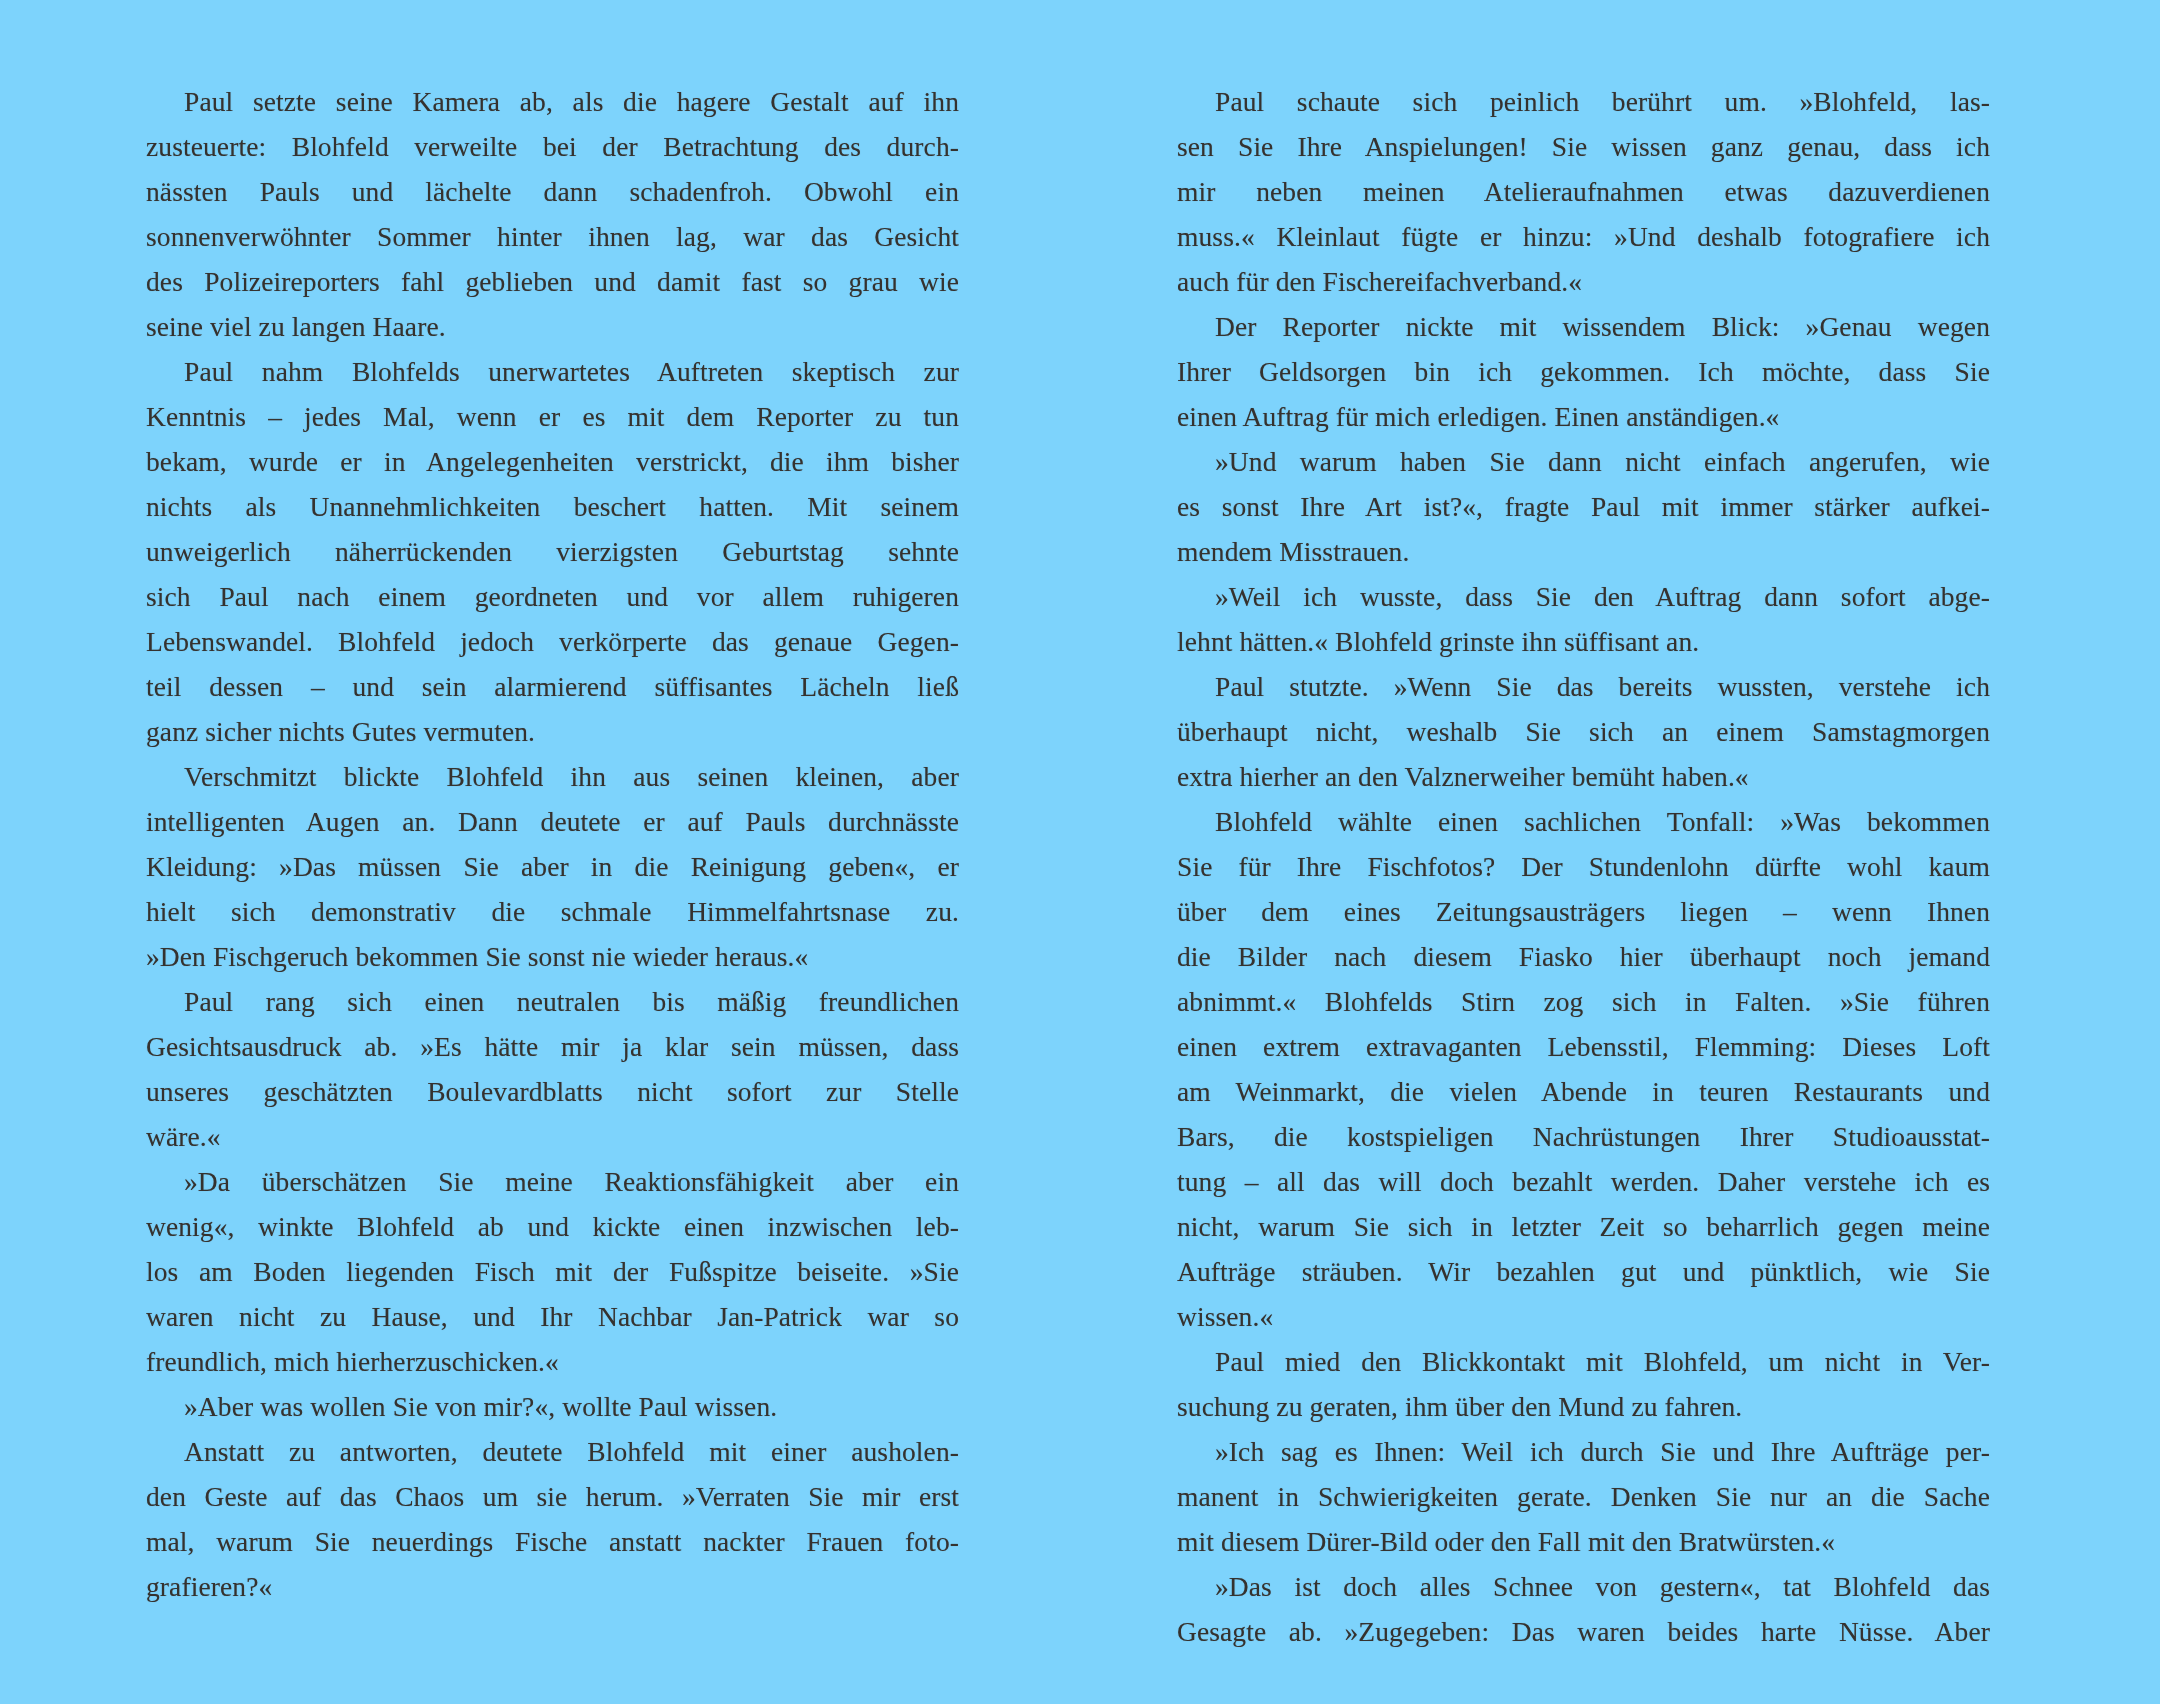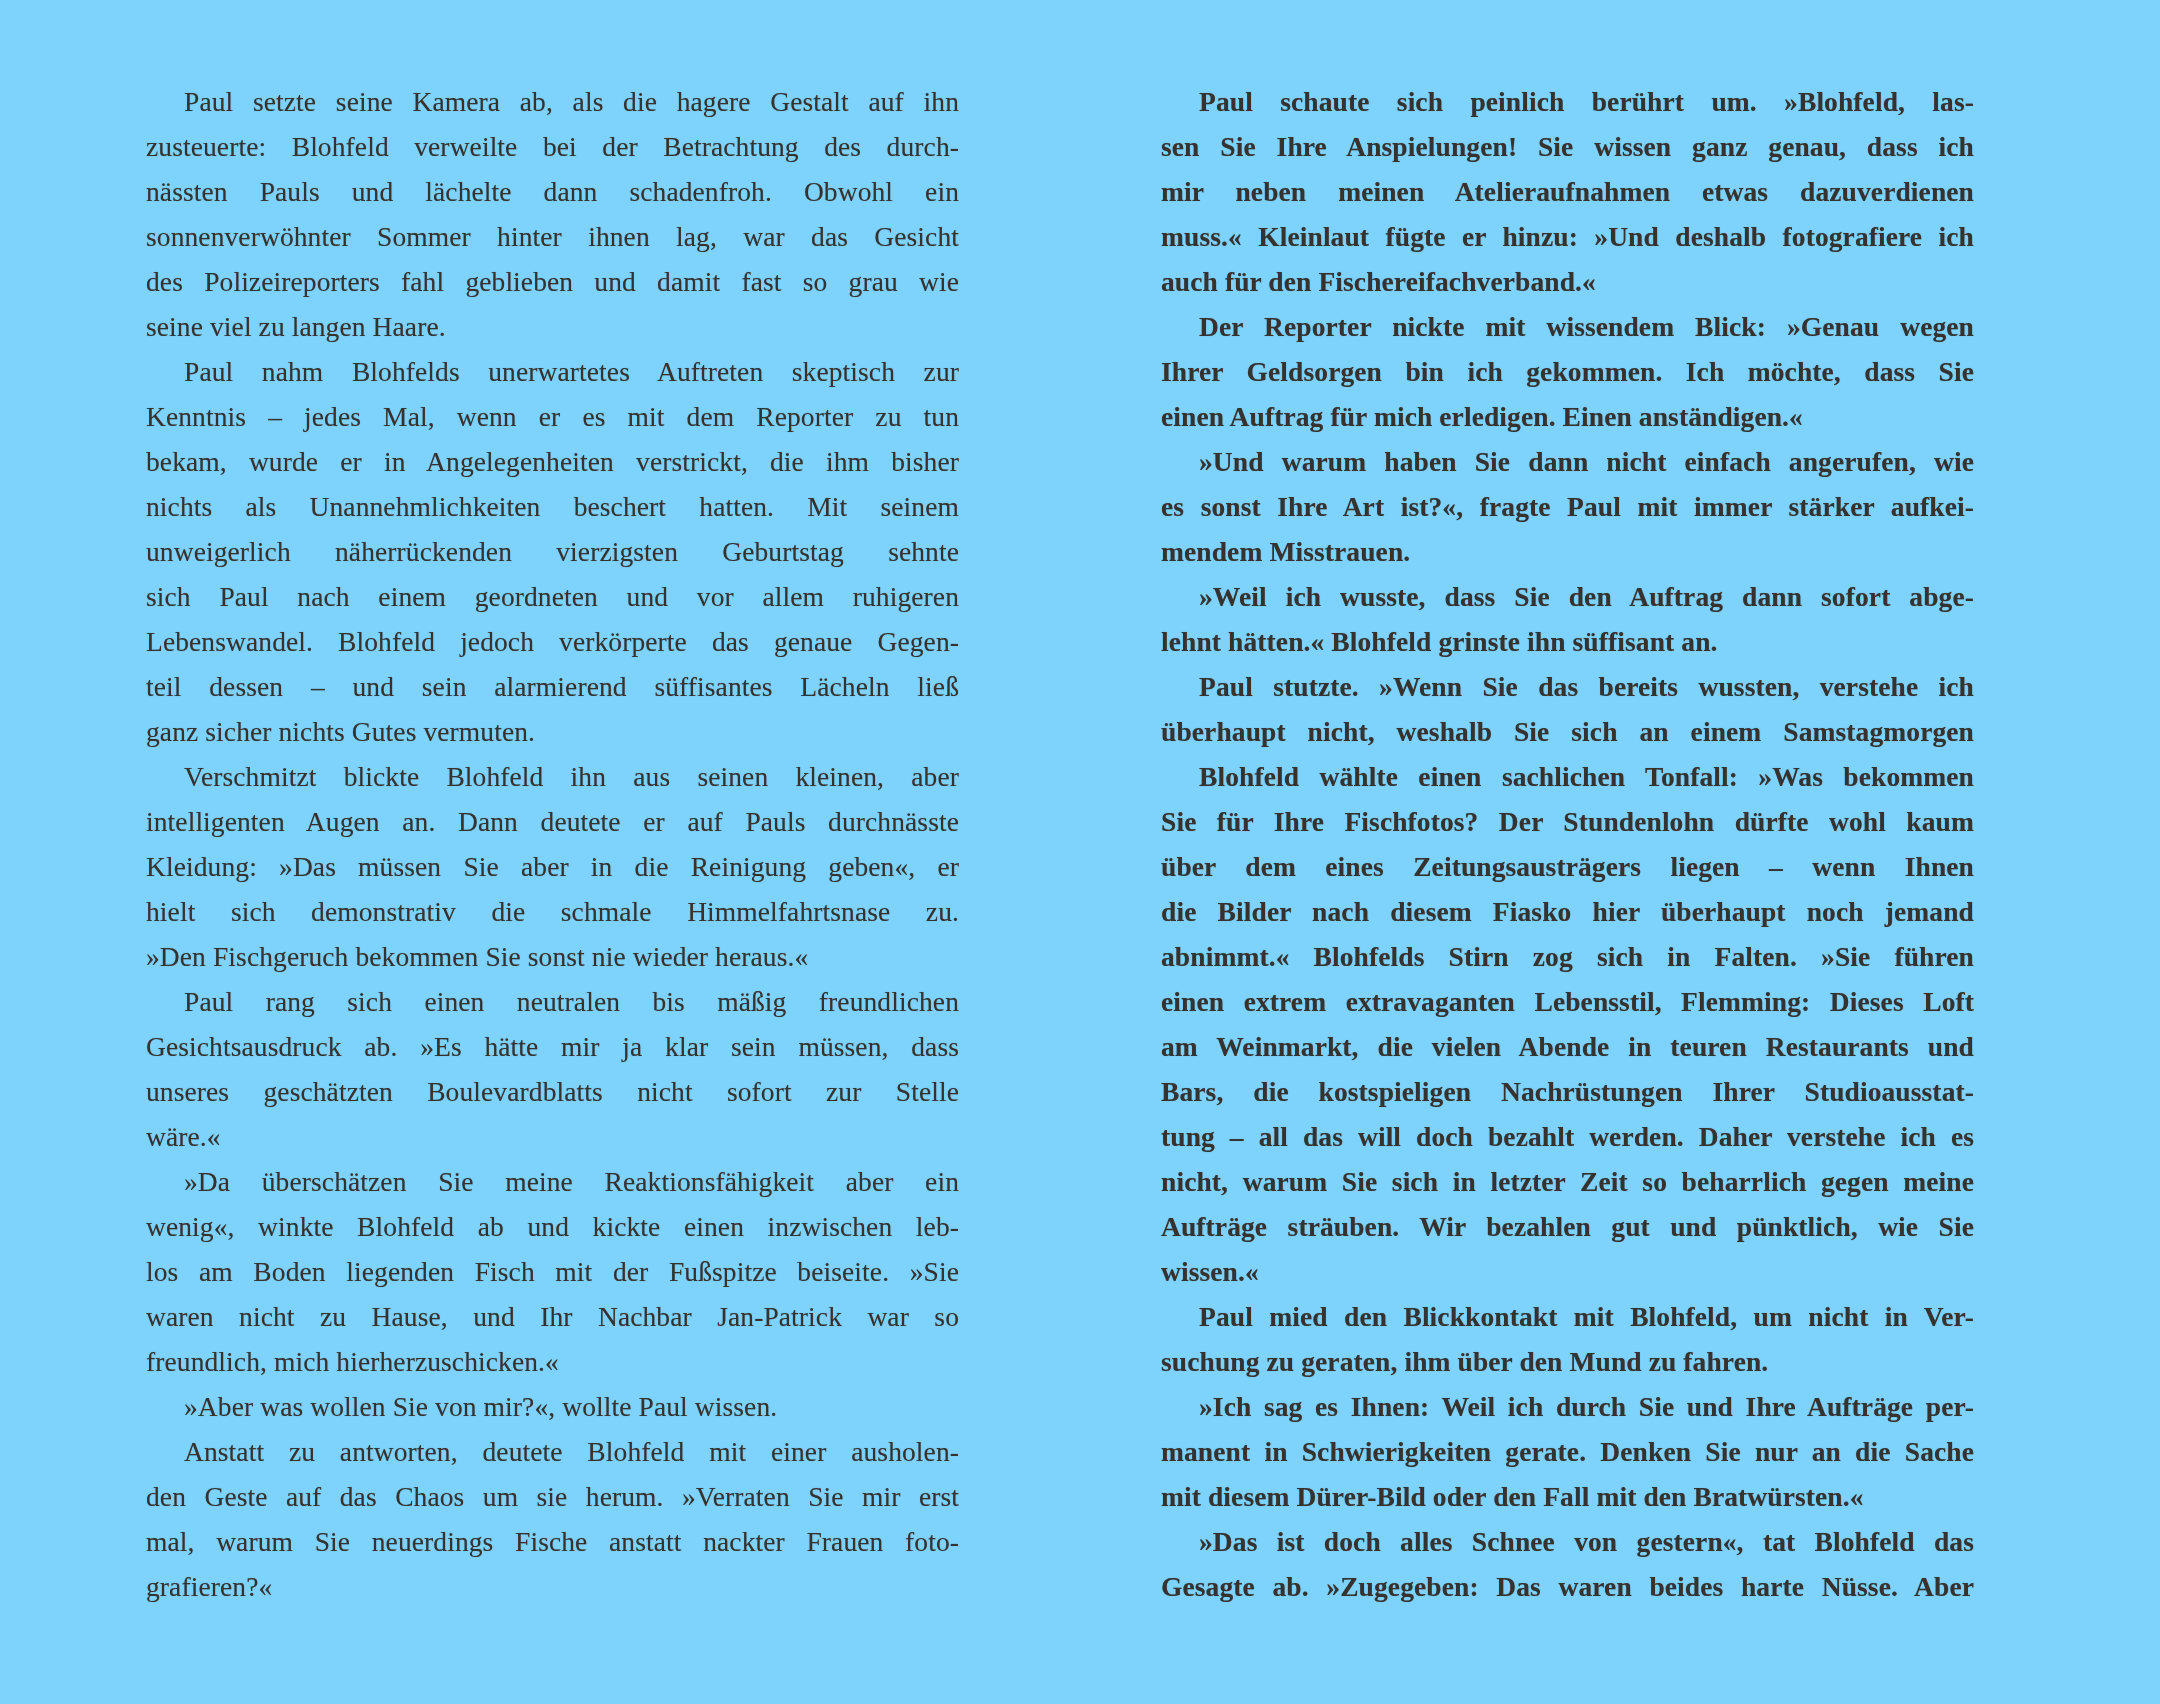--- a/index.html
+++ b/index.html
@@ -20,21 +20,21 @@
     top: 0;
     height: 1705px;
   }
   .page-left  { left: 0;     width: 1080px; }
   .page-right { left: 1080px; width: 1080px; }
   .text-block {
     position: absolute;
     top: 79px;
   }
   .page-left  .text-block { left: 146px;  width: 813px; }
-  .page-right .text-block { left: 81px;  width: 813px; font-weight: bold; }
+  .page-right .text-block { left: 97px;  width: 813px; }
   .line {
     height: 45px;
     line-height: 45px;
     font-size: 27.5px;
     color: #35322f;
     text-align: justify;
     text-align-last: justify;
     overflow: hidden;
     text-shadow: 0 0 0.9px rgba(70, 64, 58, 0.35);
     letter-spacing: 0.1px;
@@ -98,20 +98,21 @@
         <div class="line indent">Der Reporter nickte mit wissendem Blick: »Genau wegen</div>
         <div class="line">Ihrer Geldsorgen bin ich gekommen. Ich möchte, dass Sie</div>
         <div class="line para-end">einen Auftrag für mich erledigen. Einen anständigen.«</div>
         <div class="line indent">»Und warum haben Sie dann nicht einfach angerufen, wie</div>
         <div class="line">es sonst Ihre Art ist?«, fragte Paul mit immer stärker aufkei-</div>
         <div class="line para-end">mendem Misstrauen.</div>
         <div class="line indent">»Weil ich wusste, dass Sie den Auftrag dann sofort abge-</div>
         <div class="line para-end">lehnt hätten.« Blohfeld grinste ihn süffisant an.</div>
         <div class="line indent">Paul stutzte. »Wenn Sie das bereits wussten, verstehe ich</div>
         <div class="line">überhaupt nicht, weshalb Sie sich an einem Samstagmorgen</div>
+        <div class="line para-end">extra hierher an den Valznerweiher bemüht haben.«</div>
         <div class="line indent">Blohfeld wählte einen sachlichen Tonfall: »Was bekommen</div>
         <div class="line">Sie für Ihre Fischfotos? Der Stundenlohn dürfte wohl kaum</div>
         <div class="line">über dem eines Zeitungsausträgers liegen – wenn Ihnen</div>
         <div class="line">die Bilder nach diesem Fiasko hier überhaupt noch jemand</div>
         <div class="line">abnimmt.« Blohfelds Stirn zog sich in Falten. »Sie führen</div>
         <div class="line">einen extrem extravaganten Lebensstil, Flemming: Dieses Loft</div>
         <div class="line">am Weinmarkt, die vielen Abende in teuren Restaurants und</div>
         <div class="line">Bars, die kostspieligen Nachrüstungen Ihrer Studioausstat-</div>
         <div class="line">tung – all das will doch bezahlt werden. Daher verstehe ich es</div>
         <div class="line">nicht, warum Sie sich in letzter Zeit so beharrlich gegen meine</div>

